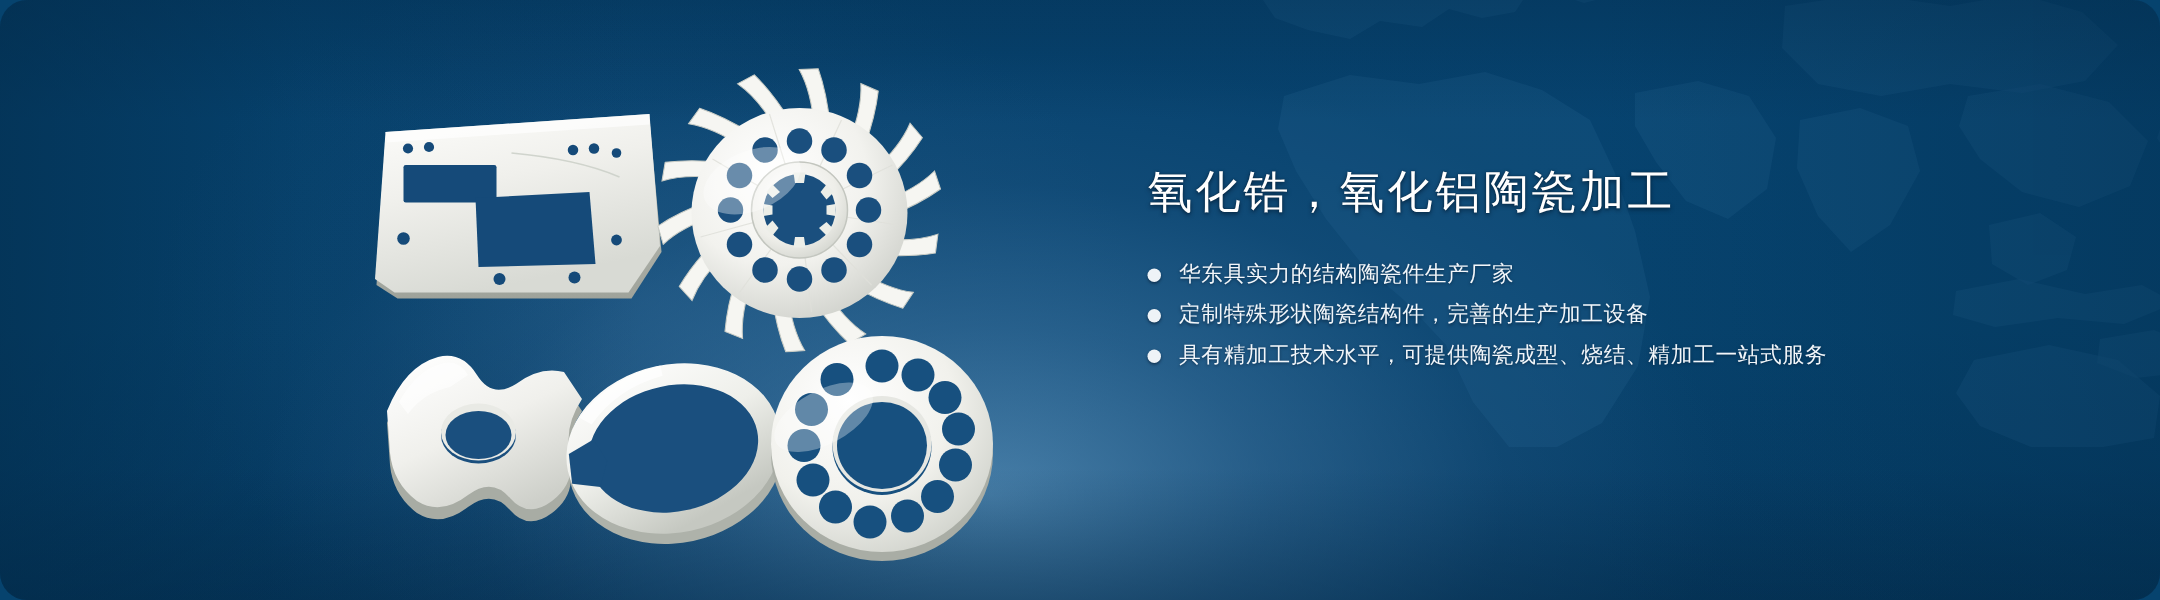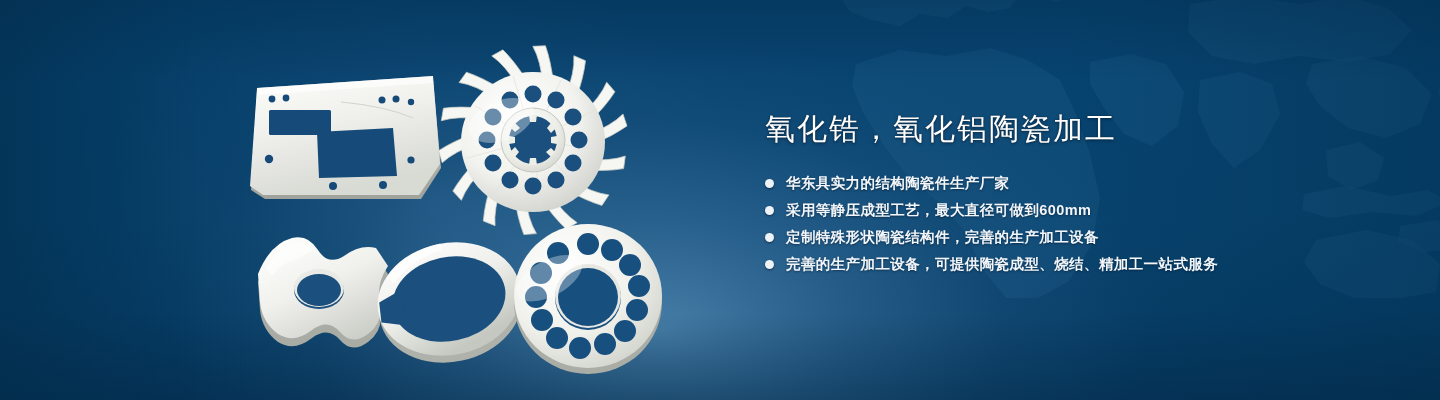--- a/index.html
+++ b/index.html
@@ -8,20 +8,21 @@
     font-family:"Liberation Sans","DejaVu Sans",sans-serif;
     background:#06436e;
   }
 
   .banner {
     position:relative;
     width:1440px;
     height:400px;
     overflow:hidden;
     background:#06436e;
+    border-radius:18px;
   }
 
   
   .bg-base {
     position:absolute; inset:0;
     background:
       linear-gradient(180deg,#05406b 0%,#074worth 0%,#064066 100%);
     background:linear-gradient(180deg,#064370 0%,#06436e 55%,#053a62 100%);
   }
   .bg-glow {
@@ -73,21 +74,20 @@
     font-weight:400;
     text-shadow:0 1px 3px rgba(0,20,40,0.65), 0 0 1px rgba(0,0,0,0.5);
     white-space:nowrap;
   }
   .bullets { margin-top:20px; }
   .bullet {
     display:flex;
     align-items:center;
     height:26px;
     margin-bottom:1px;
-    font-weight:bold;
   }
   .dot {
     width:9px; height:9px;
     border-radius:50%;
     background:#eef3f7;
     margin-right:12px;
     flex:0 0 auto;
     box-shadow:0 1px 2px rgba(0,15,35,0.55);
   }
   .btext {
@@ -393,26 +393,22 @@
 
   <div class="copy">
     <div class="headline">氧化锆，氧化铝陶瓷加工</div>
     <div class="bullets">
       <div class="bullet">
         <span class="dot"></span>
         <span class="btext">华东具实力的结构陶瓷件生产厂家</span>
       </div>
       <div class="bullet">
         <span class="dot"></span>
-        <span class="btext">采用等静压成型工艺，最大直径可做到600mm</span>
-      </div>
-      <div class="bullet">
-        <span class="dot"></span>
         <span class="btext">定制特殊形状陶瓷结构件，完善的生产加工设备</span>
       </div>
       <div class="bullet">
         <span class="dot"></span>
-        <span class="btext">完善的生产加工设备，可提供陶瓷成型、烧结、精加工一站式服务</span>
+        <span class="btext">具有精加工技术水平，可提供陶瓷成型、烧结、精加工一站式服务</span>
       </div>
     </div>
   </div>
 
 </div>
 
 </body></html>

